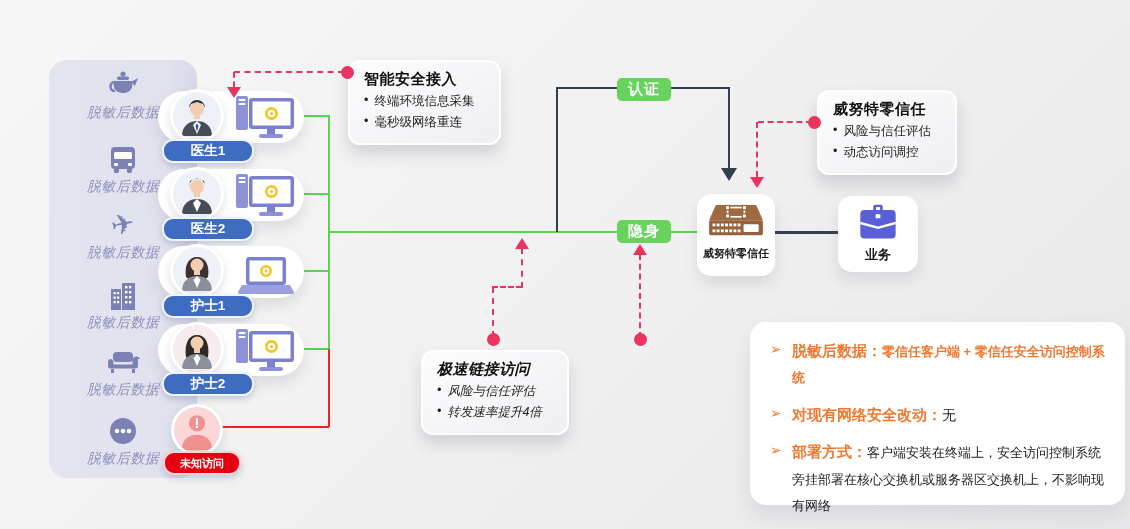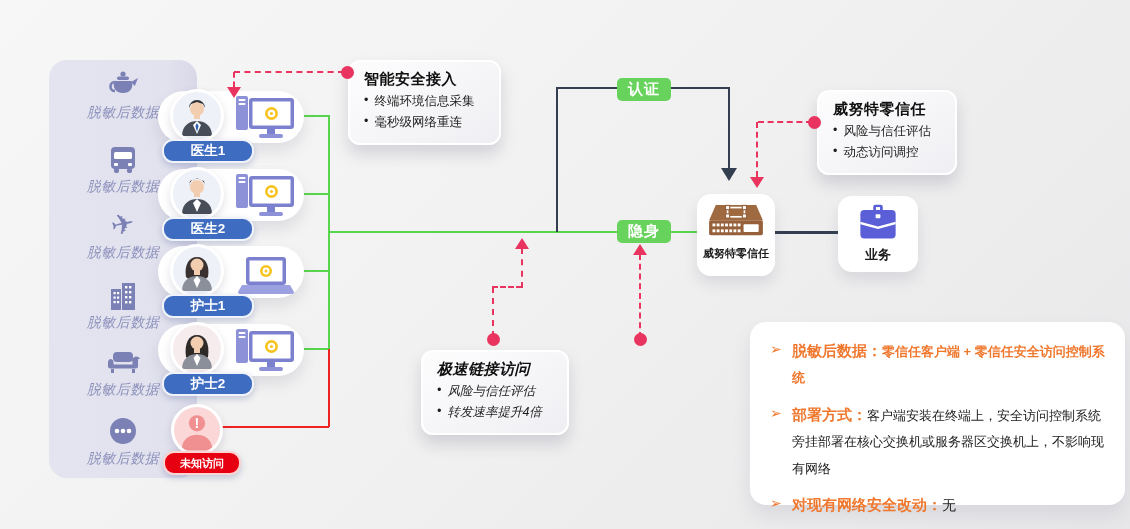--- a/index.html
+++ b/index.html
@@ -348,20 +348,20 @@
       <rect x="28.5" y="15" width="7" height="6" rx="1" fill="#fff"></rect>
     </svg>
     <span class="n-lbl" style="font-size:13px;">业务</span>
   </div>
 
   <div class="info-panel">
     <div class="info-item">
       <span class="i-head">脱敏后数据：</span><span class="i-text orange">零信任客户端 + 零信任安全访问控制系统</span>
     </div>
     <div class="info-item">
+      <span class="i-head">对现有网络安全改动：</span><span class="i-text" style="font-size:14px;">无</span>
+    </div>
+    <div class="info-item">
       <span class="i-head">部署方式：</span><span class="i-text">客户端安装在终端上，安全访问控制系统旁挂部署在核心交换机或服务器区交换机上，不影响现有网络</span>
     </div>
-    <div class="info-item">
-      <span class="i-head">对现有网络安全改动：</span><span class="i-text" style="font-size:14px;">无</span>
-    </div>
   </div>
 
 </div>
 
 </body></html>

